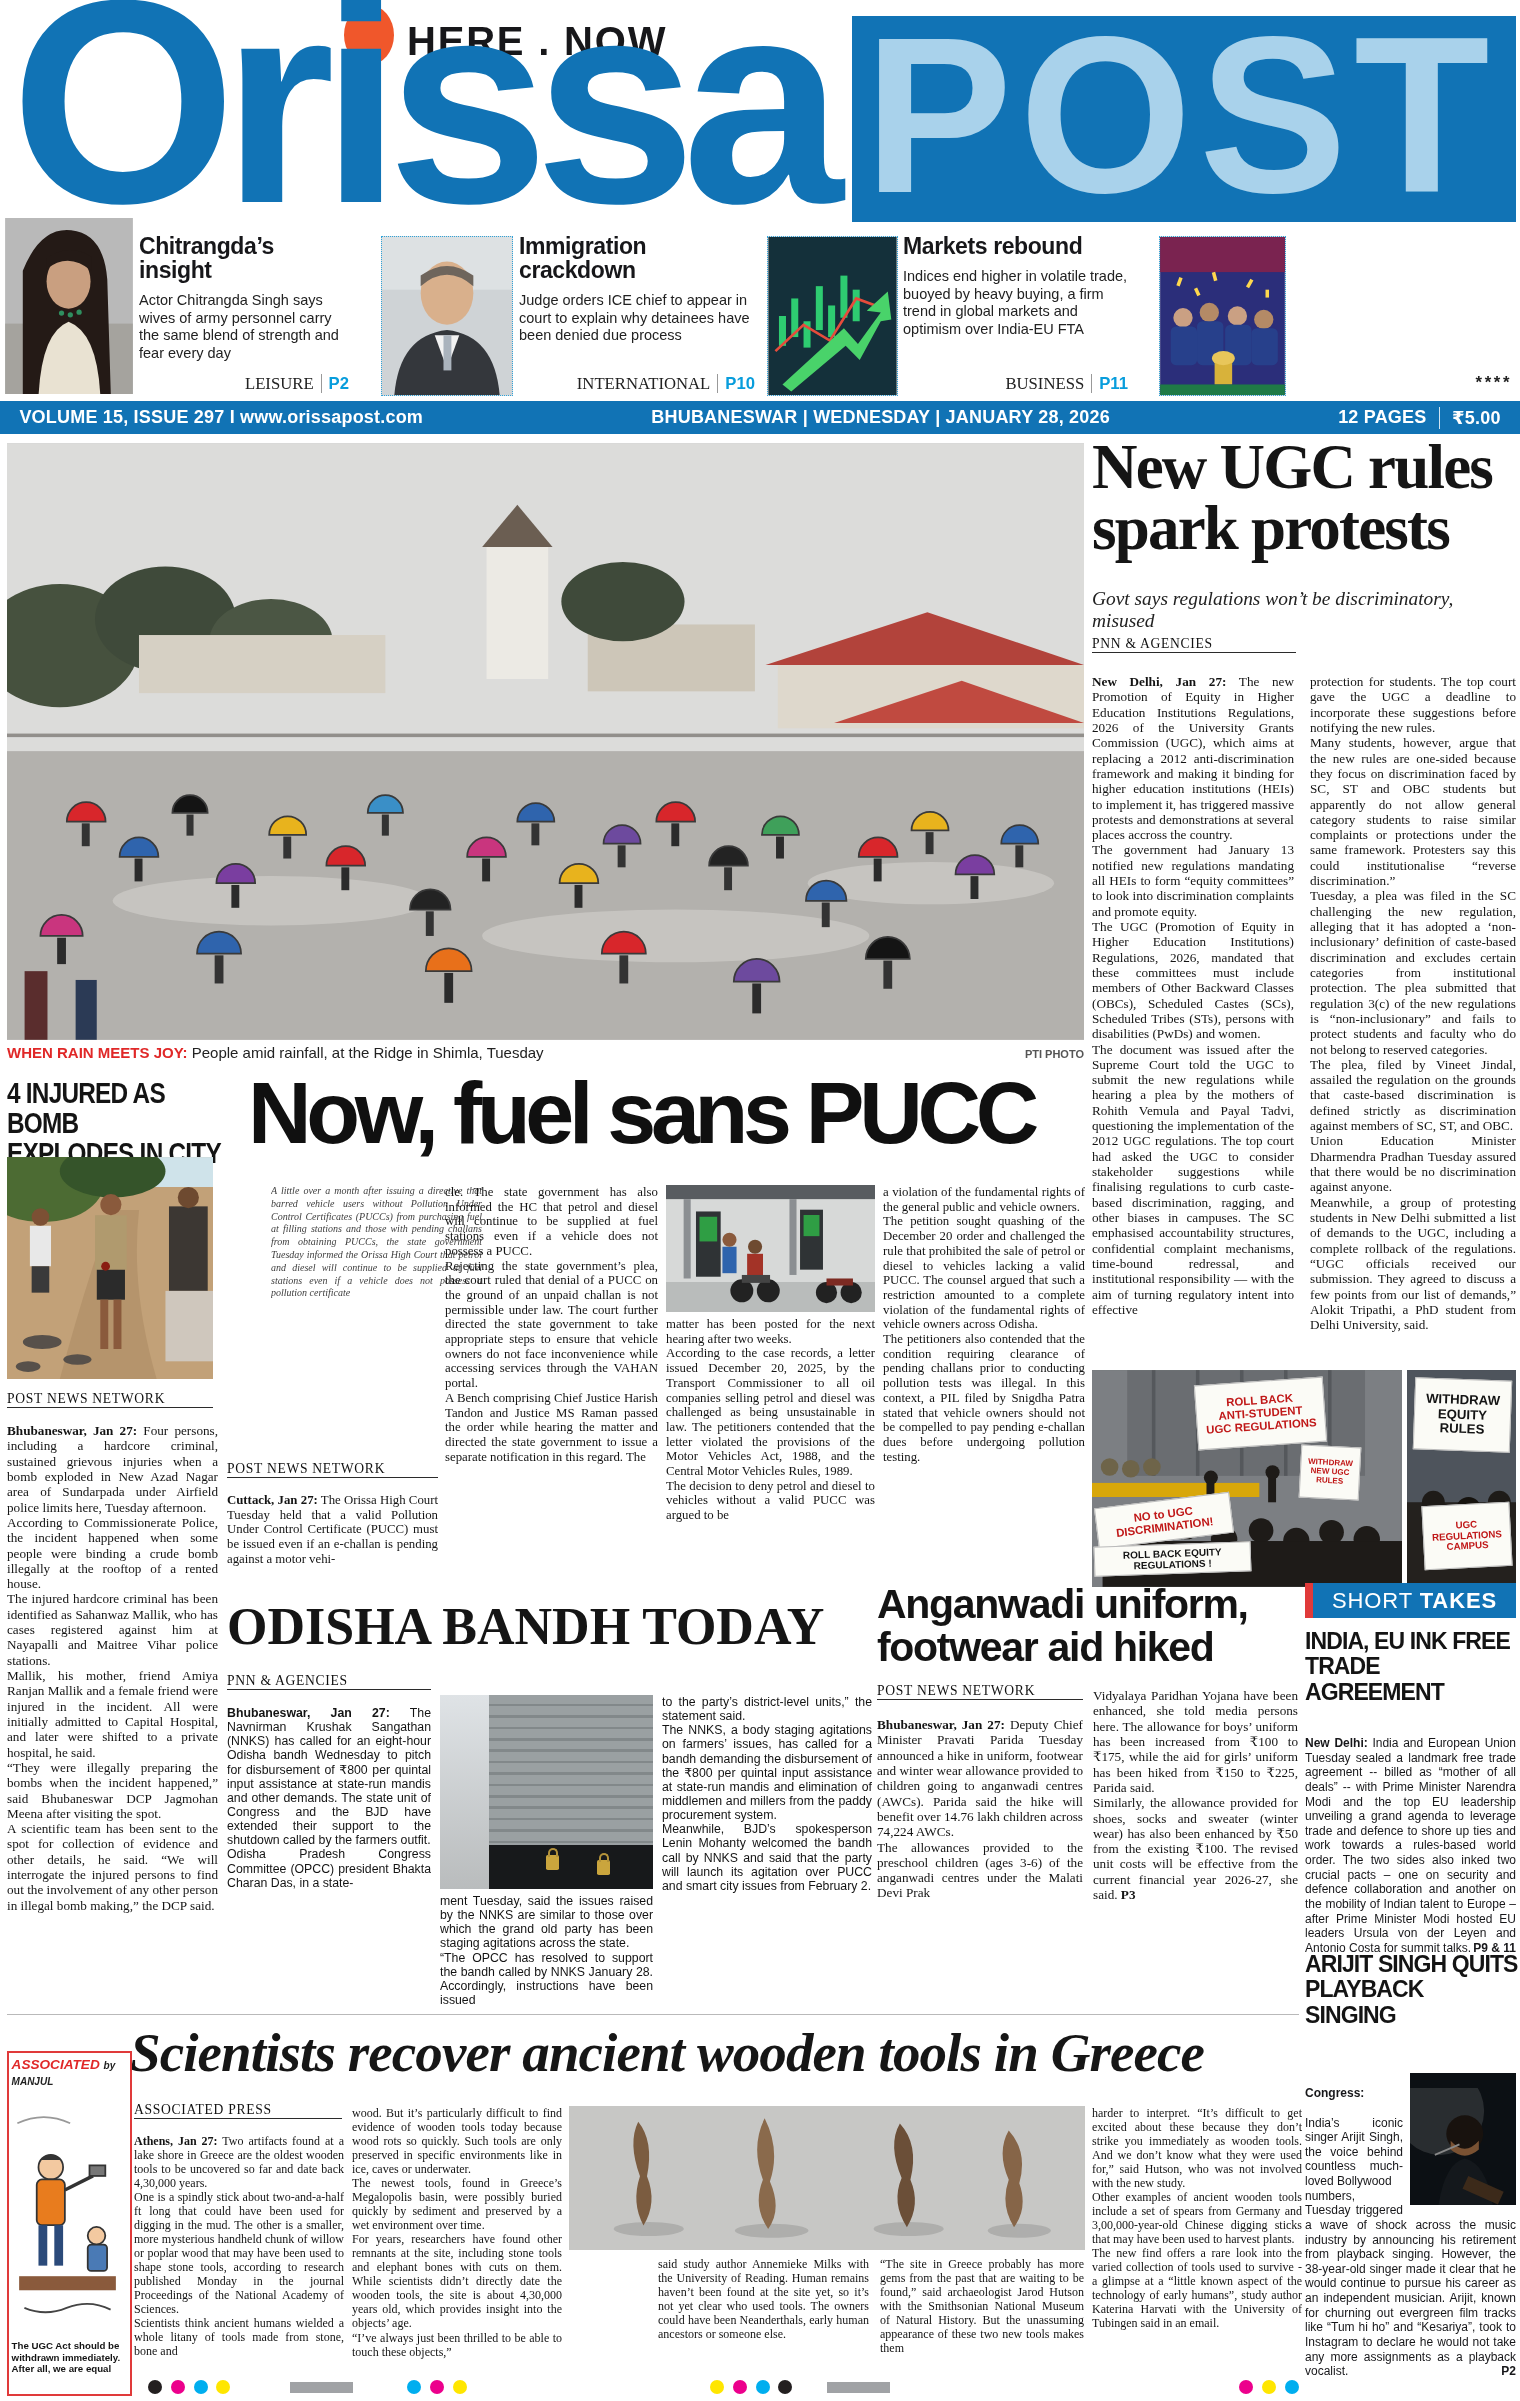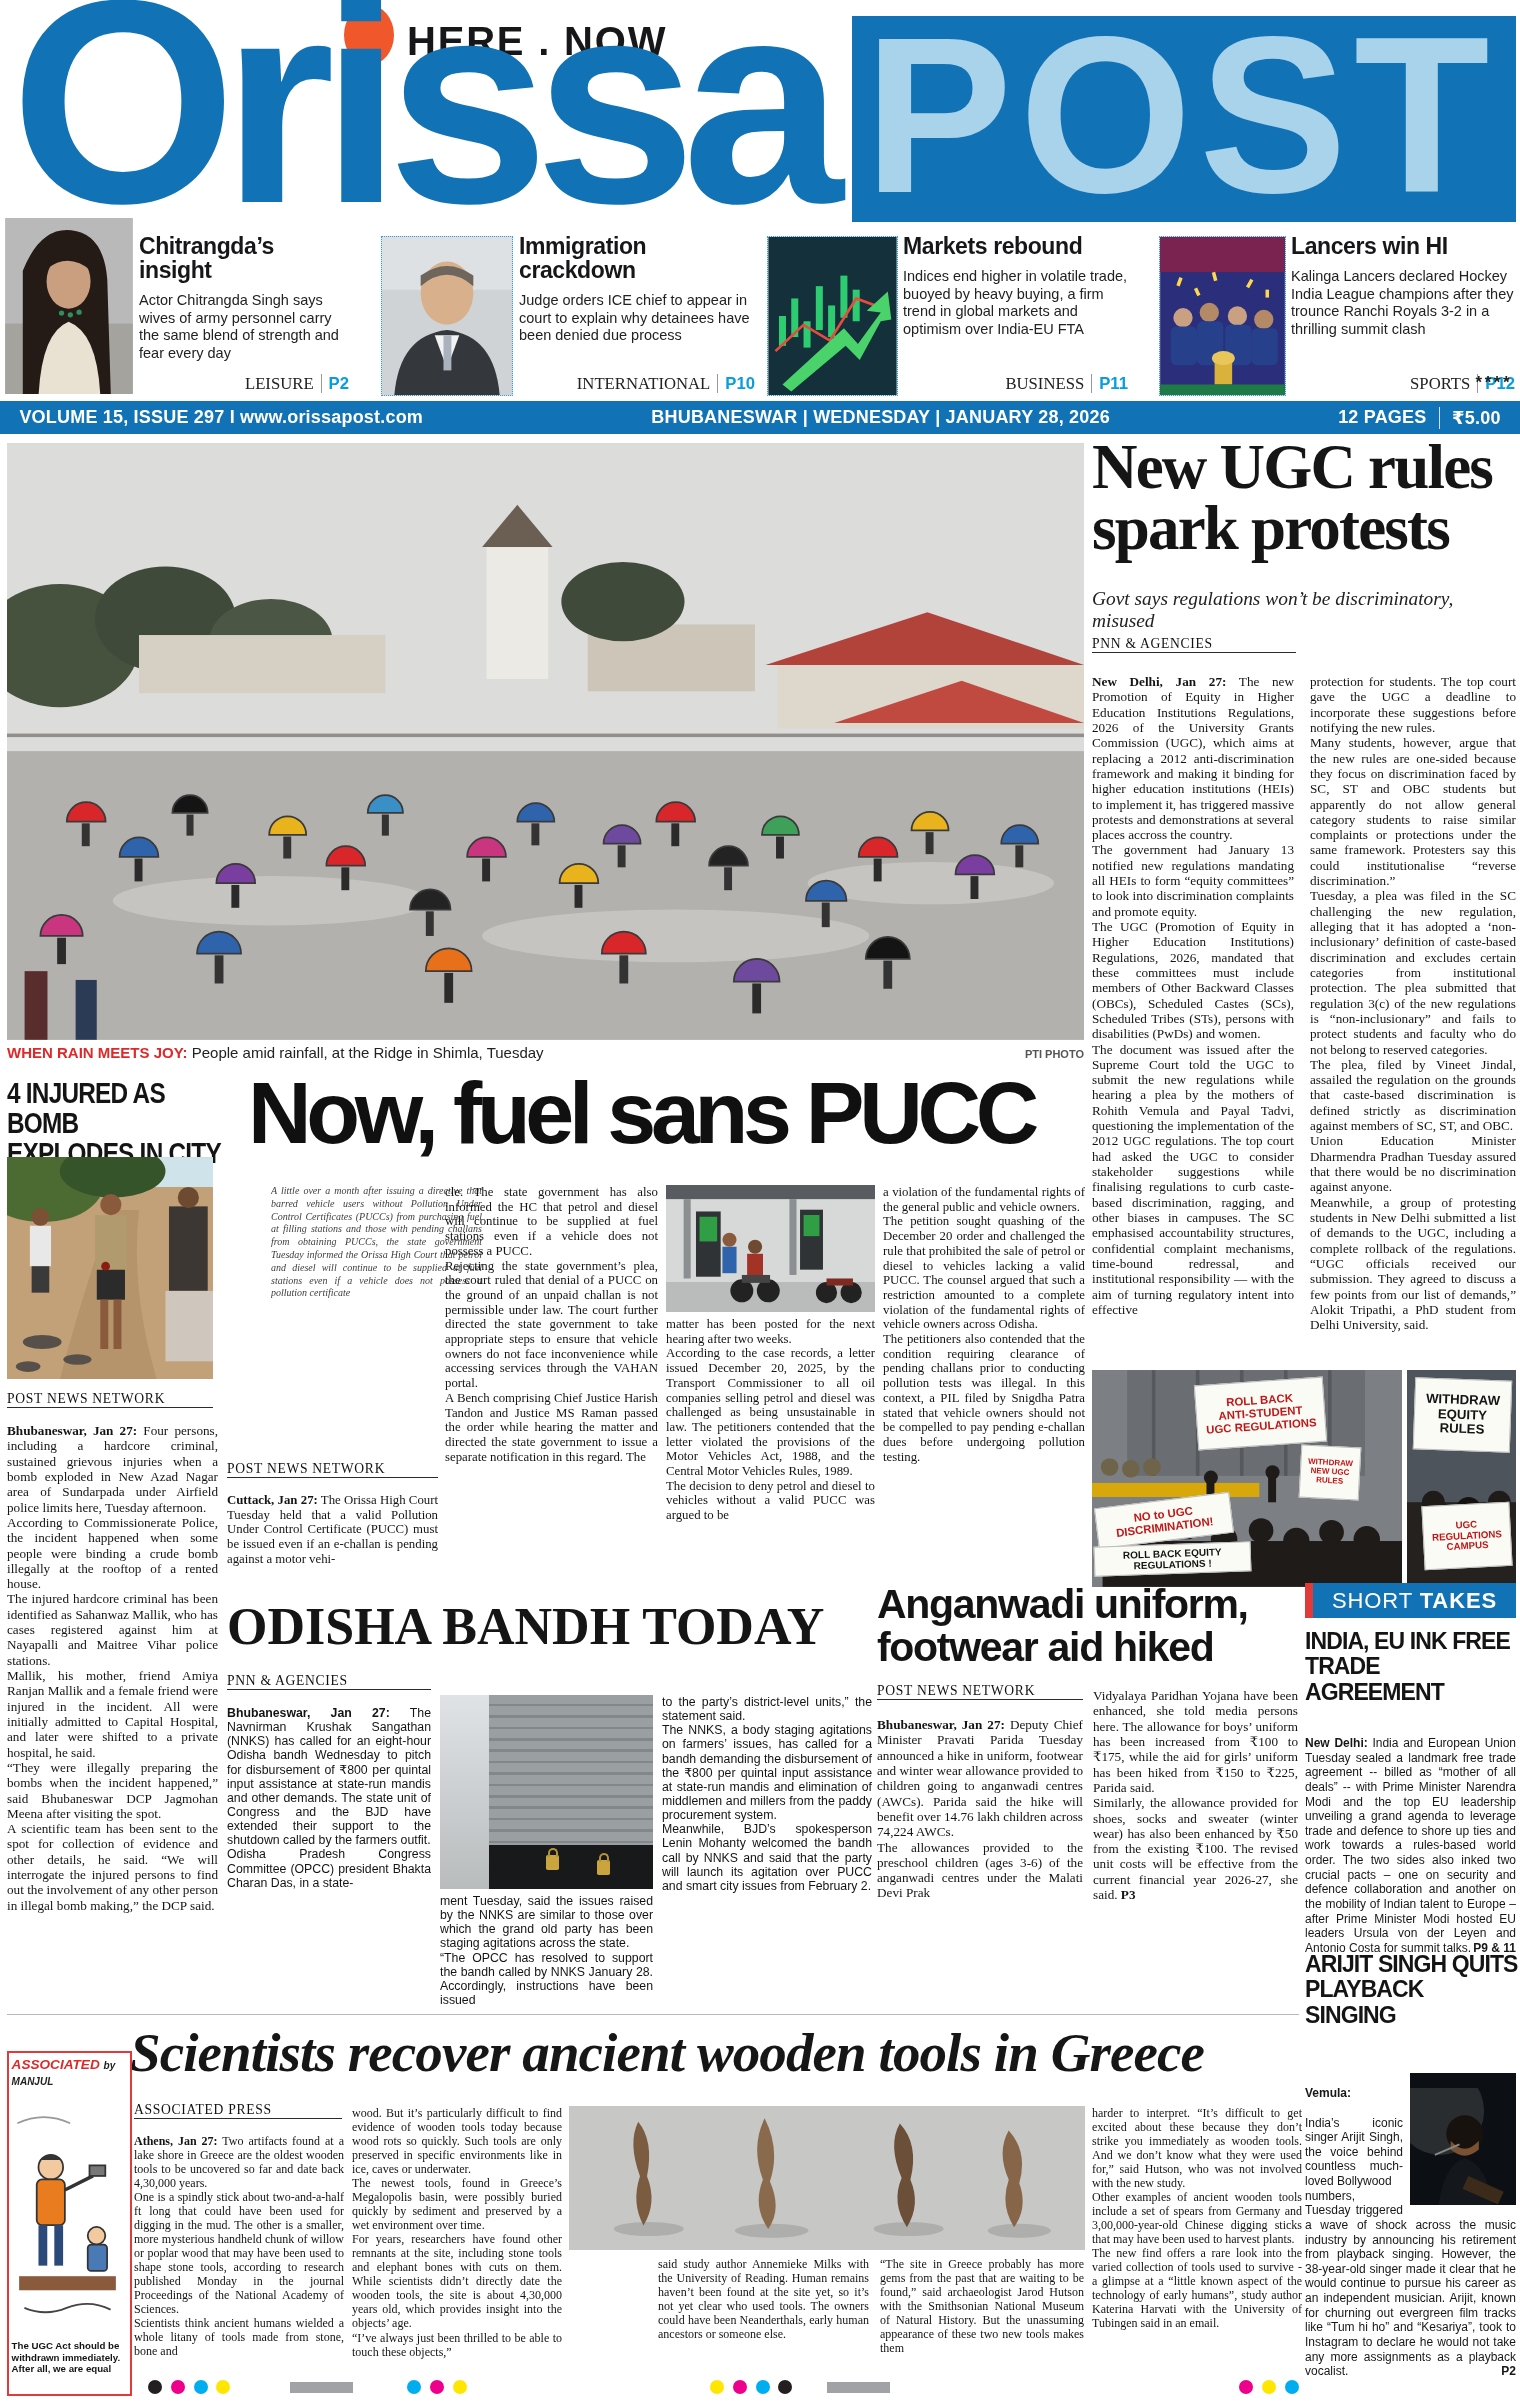--- a/index.html
+++ b/index.html
@@ -215,25 +215,20 @@
       <g fill="#27408b">
           <rect x="12" y="102" width="30" height="44" rx="6"></rect>
           <rect x="42" y="96" width="30" height="50" rx="6"></rect>
           <rect x="74" y="100" width="30" height="46" rx="6"></rect>
           <rect x="104" y="104" width="30" height="42" rx="6"></rect>
         </g>
       <rect x="62" y="140" width="20" height="28" fill="#d8b23a"></rect>
         <ellipse cx="72" cy="138" rx="13" ry="8" fill="#e8c65a"></ellipse>
       <rect y="168" width="142" height="12" fill="#1f7a46"></rect>
     </svg>
-  </div>
-  <div class="abs promo-text" style="left:1291px;top:234px;width:224px;">
-    <div class="promo-h">Lancers win HI</div>
-    <div class="promo-b">Kalinga Lancers declared Hockey India League champions after they trounce Ranchi Royals 3-2 in a thrilling summit clash</div>
-    <div class="promo-sec"><span>SPORTS</span><span class="promo-pg">P12</span></div>
   </div>
 
   <div class="abs stars">****</div>
 
   <div class="abs dateline">
     <span>VOLUME 15, ISSUE 297 I www.orissapost.com</span>
     <span>BHUBANESWAR | WEDNESDAY | JANUARY 28, 2026</span>
     <span class="dl-right">
         <span>12 PAGES</span>
         <span class="dl-price">₹5.00</span>
@@ -514,21 +509,21 @@
       <svg width="106" height="132" viewBox="0 0 120 150">
         <rect width="120" height="150" fill="#0c1014"></rect>
         <circle cx="34" cy="26" r="50" fill="#ffffff" opacity="0.12"></circle>
         <circle cx="62" cy="52" r="21" fill="#18120e"></circle>
         <path d="M46,60 Q62,78 78,60 L78,70 Q62,84 46,70 Z" fill="#7a5233"></path>
         <path d="M30,150 Q36,86 62,80 Q90,86 96,150 Z" fill="#14181c"></path>
         <line x1="28" y1="76" x2="56" y2="64" stroke="#888" stroke-width="2"></line>
         <rect x="66" y="100" width="44" height="16" transform="rotate(24 66 100)" fill="#3c2a1a"></rect>
       </svg>
     </span>
-    <b class="lead">Vemula:</b><br>
+    <b class="lead">Congress:</b><br>
     <span>India’s iconic singer Arijit Singh, the voice behind countless much-loved Bollywood</span>
     <span>numbers, Tuesday triggered a wave of shock across the music industry by announcing his retirement from playback singing. However, the 38-year-old singer made it clear that he would continue to pursue his career as an independent musician. Arijit, known for churning out evergreen film tracks like “Tum hi ho” and “Kesariya”, took to Instagram to declare he would not take any more assignments as a playback vocalist.</span><b class="pgref">P2</b>
   </div>
 
   <div class="abs gr-rule"></div>
   <div class="abs gr-h">Scientists recover ancient wooden tools in Greece</div>
   <div class="abs gr-by byline">ASSOCIATED PRESS</div>
   <div class="abs gr-cA serifbody gdense"><b class="lead">Athens, Jan 27:</b><span> Two artifacts found at a lake shore in Greece are the oldest wooden tools to be uncovered so far and date back 4,30,000 years.
 One is a spindly stick about two-and-a-half ft long that could have been used for digging in the mud. The other is a smaller, more mysterious handheld chunk of willow or poplar wood that may have been used to shape stone tools, according to research published Monday in the journal Proceedings of the National Academy of Sciences.
 Scientists think ancient humans wielded a whole litany of tools made from stone, bone and</span></div>

